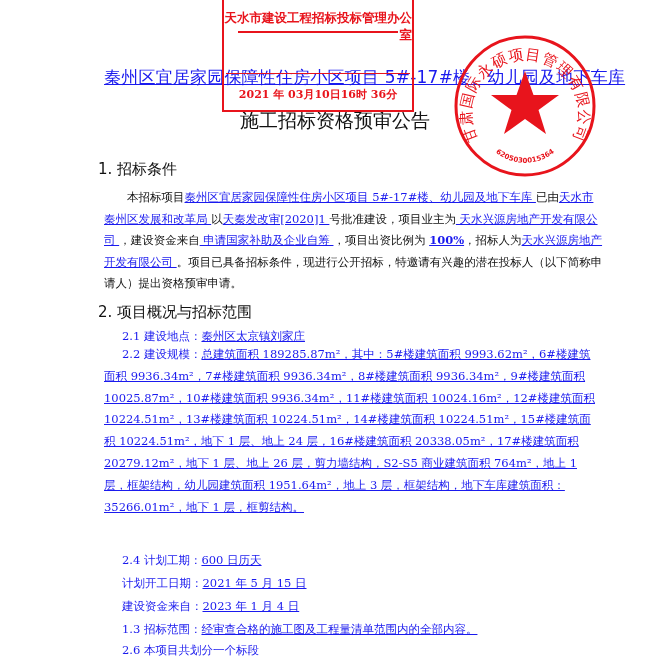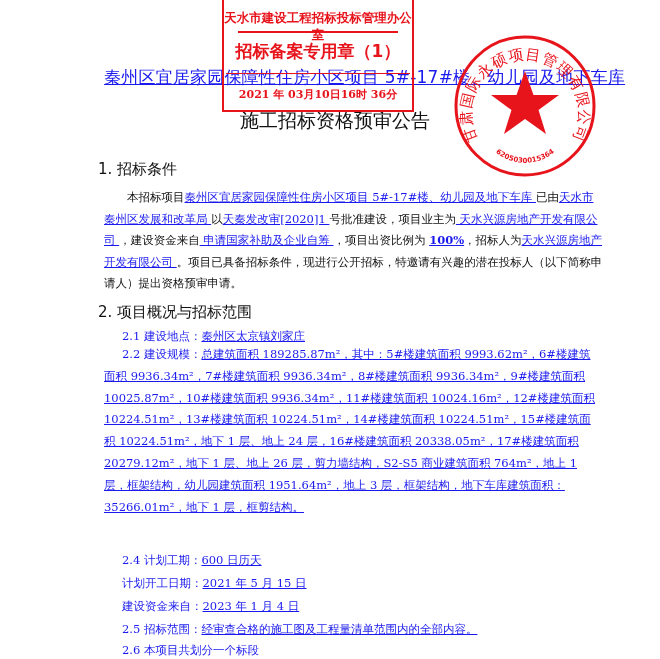--- a/index.html
+++ b/index.html
@@ -18,21 +18,21 @@
   .u { color: #1a1aee; text-decoration: underline; }
 
   .line { position: absolute; left: 104px; font-size: 11.5px; white-space: nowrap; color: #1a1aee; }
   .line.i2 { left: 122px; }
   .blk { position: absolute; left: 104px; width: 492px; font-size: 11.5px; line-height: 21.8px; color: #1a1aee; }
   .blk .lead { display: inline-block; width: 18px; }
 
   
   .stamp-box { position: absolute; left: 222px; top: -4px; width: 188px; height: 112px;
         border: 2px solid #e8141c; color: #e8141c; text-align: center; background: transparent; }
-  .stamp-office { position: absolute; left: 0; right: 0; top: 12px; font-size: 12.5px; font-weight: bold; }
+  .stamp-office { position: absolute; left: 0; right: 0; top: 12px; font-size: 12.5px; font-weight: bold; text-align: right; }
   .stamp-rule { position: absolute; left: 14px; right: 14px; top: 33px; border-top: 2px solid #e8141c; }
   .stamp-main { position: absolute; left: 0; right: 0; top: 42px; font-size: 17px; font-weight: bold;
         font-family: "DejaVu Sans", "Liberation Sans", sans-serif; }
   .stamp-date { position: absolute; left: 0; right: 0; top: 89px; font-size: 11px; font-weight: bold; }
   .stamp-strike { position: absolute; left: 2px; right: 2px; top: 75px; border-top: 1.5px solid #e8141c; }
 
   
   .seal { position: absolute; left: 453px; top: 34px; width: 144px; height: 144px; }
 </style>
 </head>
@@ -48,27 +48,26 @@
 
   <div class="sec-h" style="top:303px;">2. 项目概况与招标范围</div>
 
   <div class="line i2" style="top:329px;text-align:center;"><span>2.1   建设地点：</span><span class="u">秦州区太京镇刘家庄    </span></div>
 
   <div class="blk" style="top:344px;"><span class="lead"></span><span>2.2 建设规模：</span><span class="u">总建筑面积 189285.87m²，其中：5#楼建筑面积 9993.62m²，6#楼建筑面积 9936.34m²，7#楼建筑面积 9936.34m²，8#楼建筑面积 9936.34m²，9#楼建筑面积 10025.87m²，10#楼建筑面积 9936.34m²，11#楼建筑面积 10024.16m²，12#楼建筑面积 10224.51m²，13#楼建筑面积 10224.51m²，14#楼建筑面积 10224.51m²，15#楼建筑面积 10224.51m²，地下 1 层、地上 24 层，16#楼建筑面积 20338.05m²，17#楼建筑面积 20279.12m²，地下 1 层、地上 26 层，剪力墙结构，S2-S5 商业建筑面积 764m²，地上 1 层，框架结构，幼儿园建筑面积 1951.64m²，地上 3 层，框架结构，地下车库建筑面积：35266.01m²，地下 1 层，框剪结构。</span></div>
 
   <div class="line i2" style="top:553px;"><span>2.4  计划工期：</span><span class="u">600 日历天  </span></div>
   <div class="line i2" style="top:576px;"><span>计划开工日期：</span><span class="u">2021 年 5 月 15 日  </span></div>
   <div class="line i2" style="top:599px;"><span>建设资金来自：</span><span class="u">2023 年 1 月 4 日</span></div>
-  <div class="line i2" style="top:622px;"><span>2.5  招标范围：</span><span class="u">经审查合格的施工图及工程量清单范围内的全部内容。</span></div>
+  <div class="line i2" style="top:622px;"><span>1.3  招标范围：</span><span class="u">经审查合格的施工图及工程量清单范围内的全部内容。</span></div>
   <div class="line i2" style="top:643px;">2.6 本项目共划分一个标段</div>
 
   <div class="stamp-box">
     <div class="stamp-office">天水市建设工程招标投标管理办公室</div>
     <div class="stamp-rule"></div>
-    <div class="stamp-main">招标备案专用章（1）</div>
     <div class="stamp-strike"></div>
     <div class="stamp-date">2021 年 03月10日16时 36分</div>
   </div>
 
   <svg class="seal" viewBox="0 0 144 144">
     <defs>
       <path id="arcTop" d="M 22 100 A 54 54 0 1 1 122 100"></path>
       <path id="arcBot" d="M 34 110 A 48 48 0 0 0 110 110"></path>
     </defs>
     <circle cx="72" cy="72" r="69" fill="none" stroke="#e8141c" stroke-width="3"></circle>

